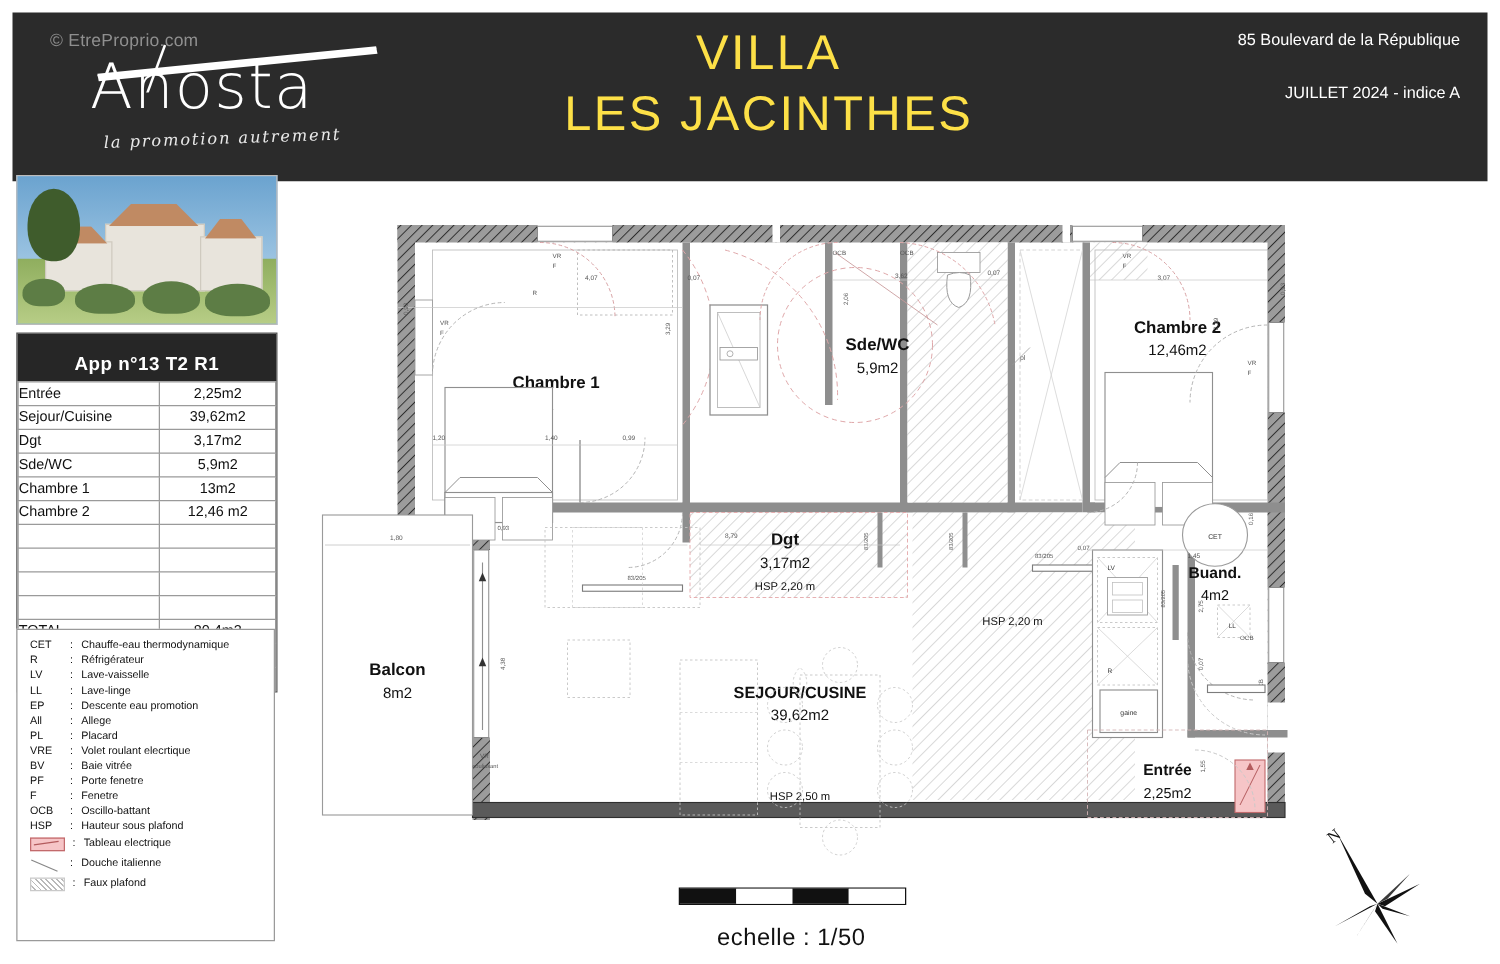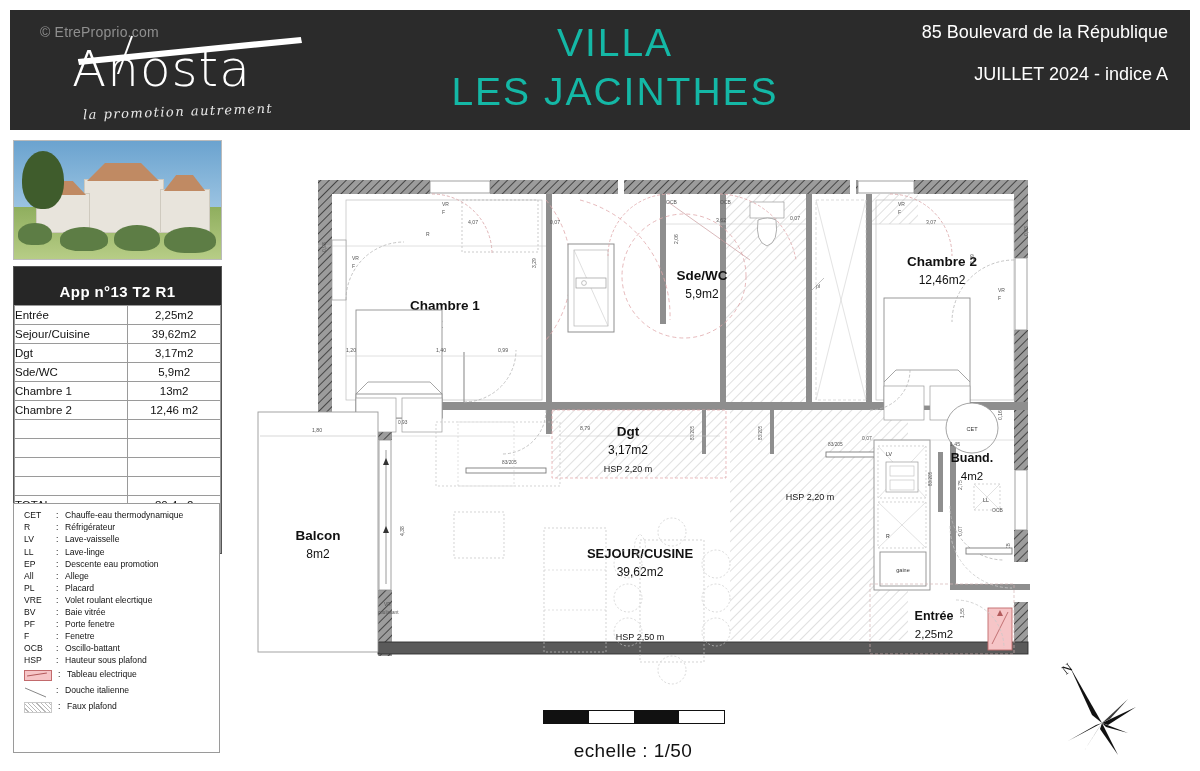--- a/index.html
+++ b/index.html
@@ -1,34 +1,34 @@
 <!DOCTYPE html>
 <html><head>
 <meta charset="utf-8">
 <style>
   html,body{margin:0;padding:0;background:#ffffff;}
   body{width:1200px;height:771px;position:relative;overflow:hidden;
        font-family:"Liberation Sans","DejaVu Sans",sans-serif;color:#111;}
 
   
-  #header{position:absolute;left:10px;top:10px;width:1180px;height:120px;
+  #header{position:absolute;left:10px;top:10px;width:1180px;height:135px;
           background:#2b2b2b;}
   #logo-box{position:absolute;left:18px;top:6px;width:300px;height:110px;color:#fff;}
   #watermark{position:absolute;left:12px;top:8px;font-size:14px;color:#8f8f8f;
              letter-spacing:.2px;white-space:nowrap;}
   #logo-word{position:absolute;left:44px;top:28px;font-size:50px;line-height:50px;
              font-family:"DejaVu Sans",sans-serif;font-weight:300;color:#fff;letter-spacing:1px;text-align:center;}
   #logo-slash{position:absolute;left:48px;top:18px;width:230px;height:40px;}
   #logo-tag{position:absolute;left:55px;top:88px;font-size:13px;color:#e9e9e9;
             font-family:"DejaVu Serif",serif;font-style:italic;letter-spacing:1.5px;
             transform:rotate(-2deg);}
-  #title-block{position:absolute;left:370px;top:8px;width:470px;text-align:center;color:#14b8a6;}
+  #title-block{position:absolute;left:370px;top:8px;width:470px;text-align:center;color:#fde047;}
   .t-line{font-size:39px;line-height:49px;letter-spacing:2px;font-weight:400;}
   #addr-block{position:absolute;right:22px;top:12px;width:330px;text-align:right;color:#fff;}
-  .a-line{font-size:18px;line-height:20px;margin-bottom:22px;white-space:nowrap;}
+  .a-line{font-size:13px;line-height:20px;margin-bottom:22px;white-space:nowrap;}
   .a-line:last-child{margin-bottom:0;}
 
   
   #photo{position:absolute;left:13px;top:140px;width:207px;height:118px;
          border:1px solid #bbb;overflow:hidden;background:#7fb0d8;}
   .sky{position:absolute;left:0;top:0;width:100%;height:58%;
        background:linear-gradient(#6ba3cf,#9cc4e2);}
   .lawn{position:absolute;left:0;bottom:0;width:100%;height:44%;
         background:linear-gradient(#8fae5e,#b7cd86);}
   .bld{position:absolute;background:#e8e4dc;border:1px solid #cfcabf;}

